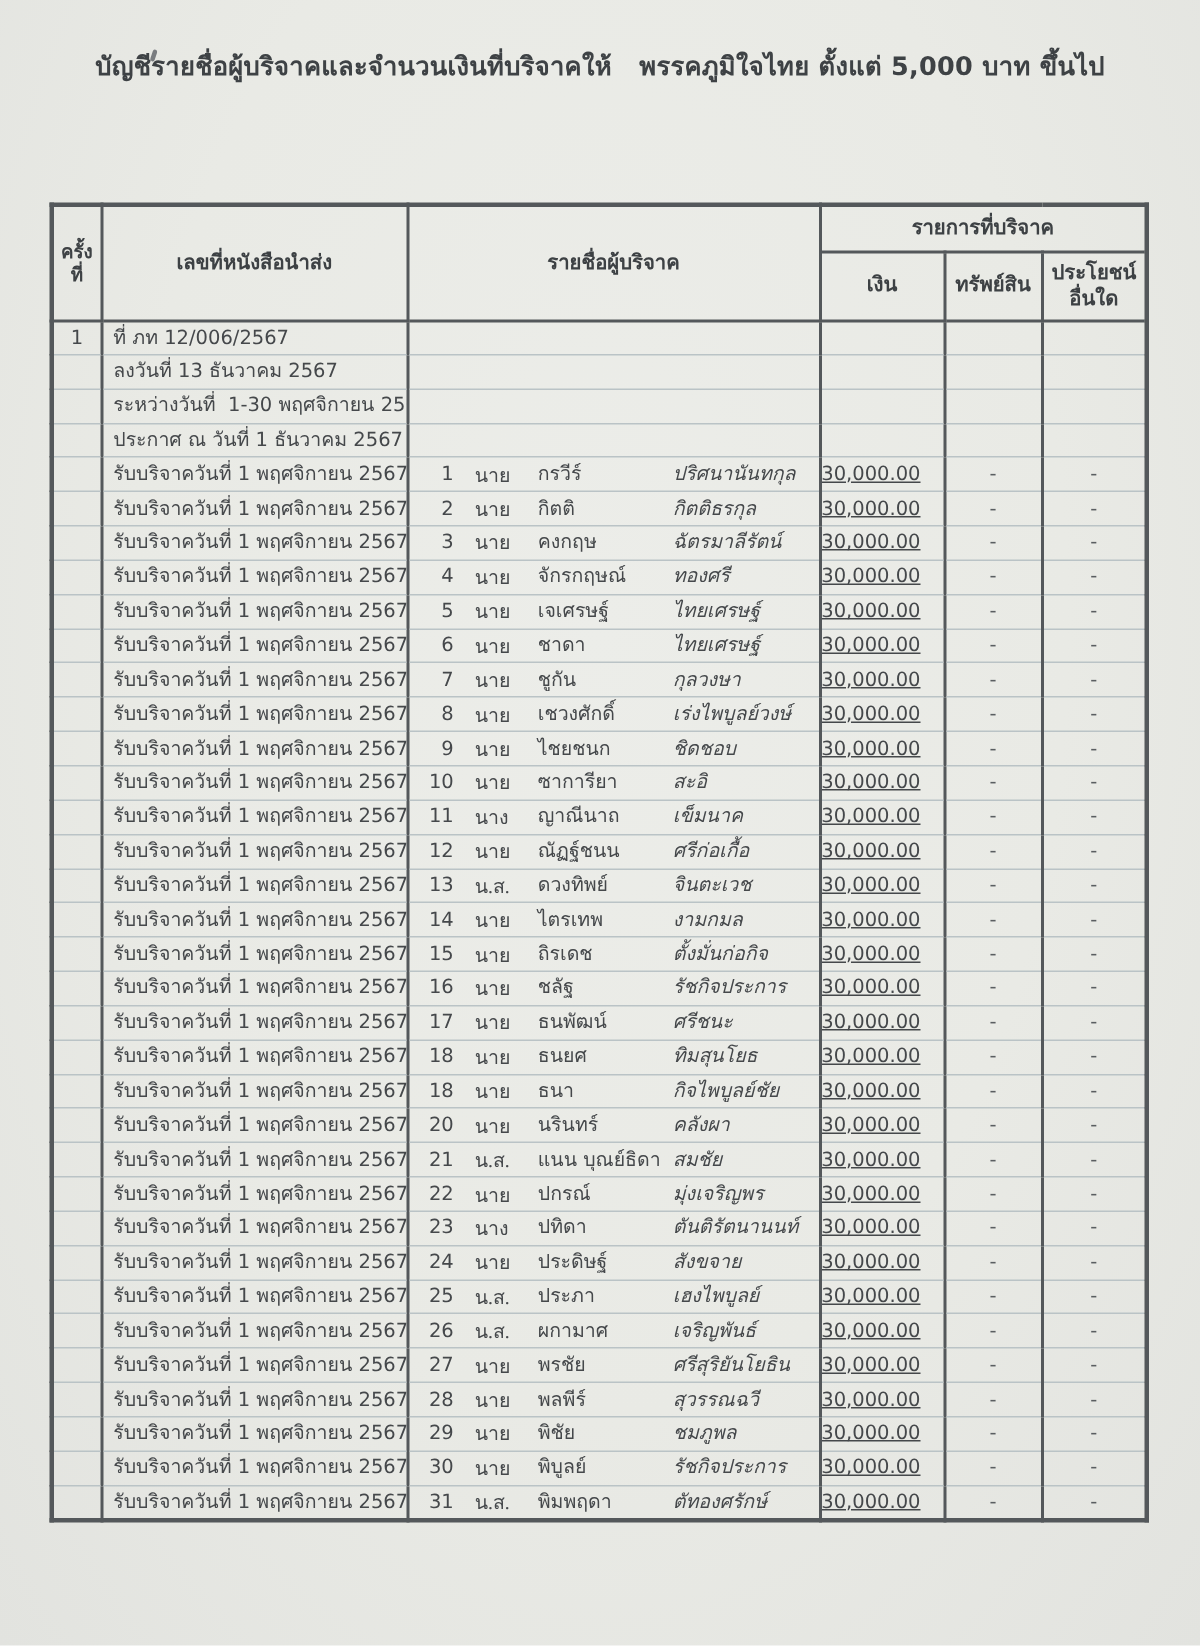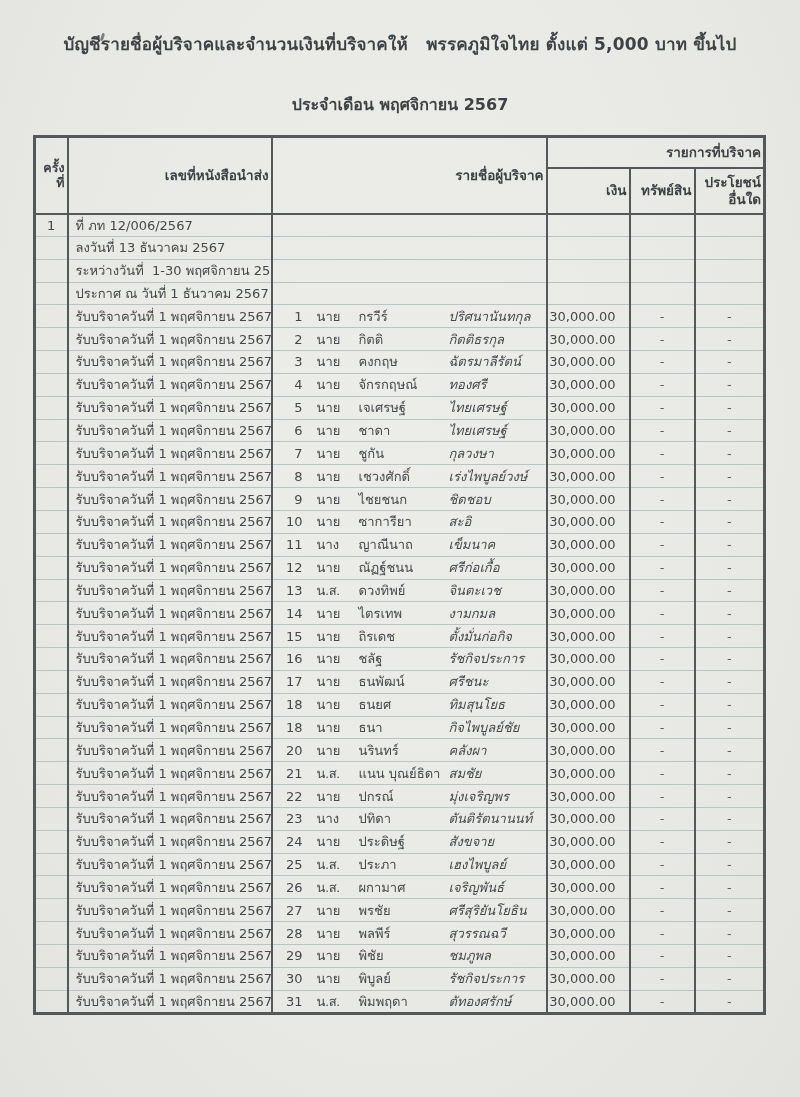--- a/index.html
+++ b/index.html
@@ -62,57 +62,56 @@
     border:3px solid var(--bdark);
     background:transparent;
   }
   .donation th{
     border:2px solid var(--bdark);
     font-size:13.5px;
     font-weight:600;
     color:#3d4144;
     padding:1px 2px;
     line-height:1.2;
-    text-align:right;
+    text-align:center;
     vertical-align:middle;
   }
   .donation thead tr.group-row th{height:31px;}
   .donation thead tr.sub-row th{height:46px;}
   .donation thead tr:last-child th{border-bottom:2.5px solid var(--bdark);}
   .donation td{
     border-left:2px solid var(--bdark);
     border-right:2px solid var(--bdark);
     border-top:1px solid var(--blight);
     border-bottom:1px solid var(--blight);
     height:22.85px;
     padding:0;
     font-size:13px;
     line-height:1;
     vertical-align:middle;
     white-space:nowrap;
     overflow:hidden;
   }
   td.c-no{text-align:center;}
   td.c-doc{padding-left:7px;}
-  td.c-money{text-align:right;padding-right:13px;}
+  td.c-money{padding-right:13px;text-decoration:underline;}
   td.c-asset,td.c-other{text-align:center;color:#5a5e61;}
   .drow{display:flex;align-items:center;height:100%;}
   .d-idx{width:22px;margin-left:8px;text-align:right;flex:none;}
   .d-title{width:40px;margin-left:14px;flex:none;font-family:Liberation Serif, serif;}
   .d-first{width:88px;margin-left:2px;flex:none;white-space:nowrap;}
   .d-last{margin-left:2px;white-space:nowrap;font-style:italic;}
 </style>
 </head>
 <body>
 
 <div class="page">
   <span class="scan-mark"></span>
 
   <div class="title-1">บัญชีรายชื่อผู้บริจาคและจำนวนเงินที่บริจาคให้&nbsp;&nbsp; พรรคภูมิใจไทย ตั้งแต่ 5,000 บาท ขึ้นไป</div>
-  <div class="title-2">ประจำเดือน พฤศจิกายน 2567</div>
 
   <table class="donation">
     <colgroup>
       <col style="width:33px">
       <col style="width:204px">
       <col style="width:275px">
       <col style="width:83px">
       <col style="width:65px">
       <col style="width:70px">
     </colgroup>

